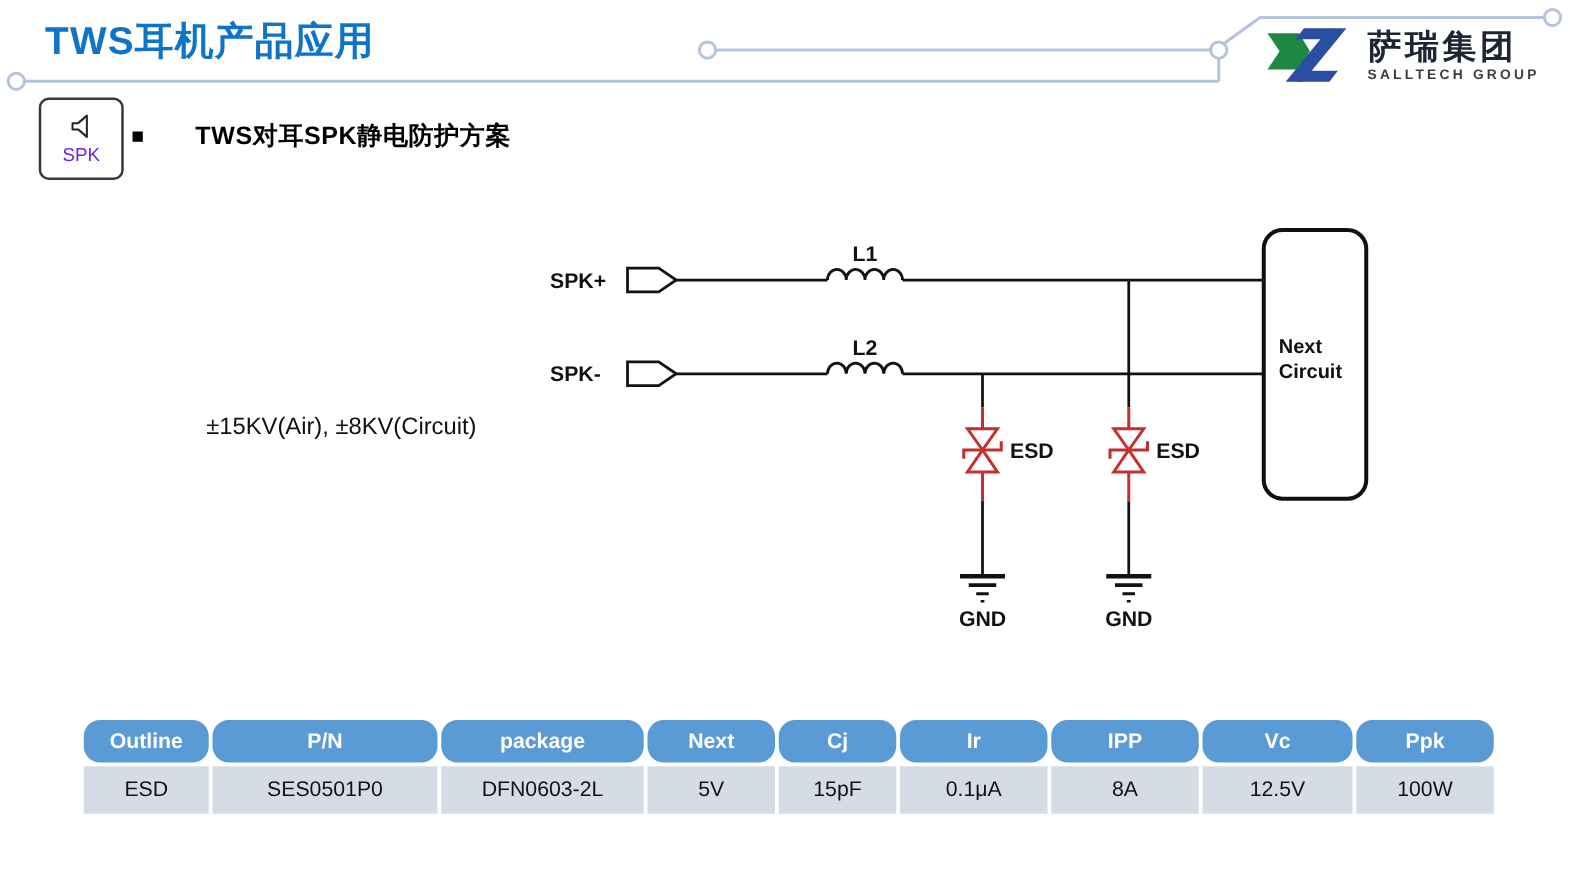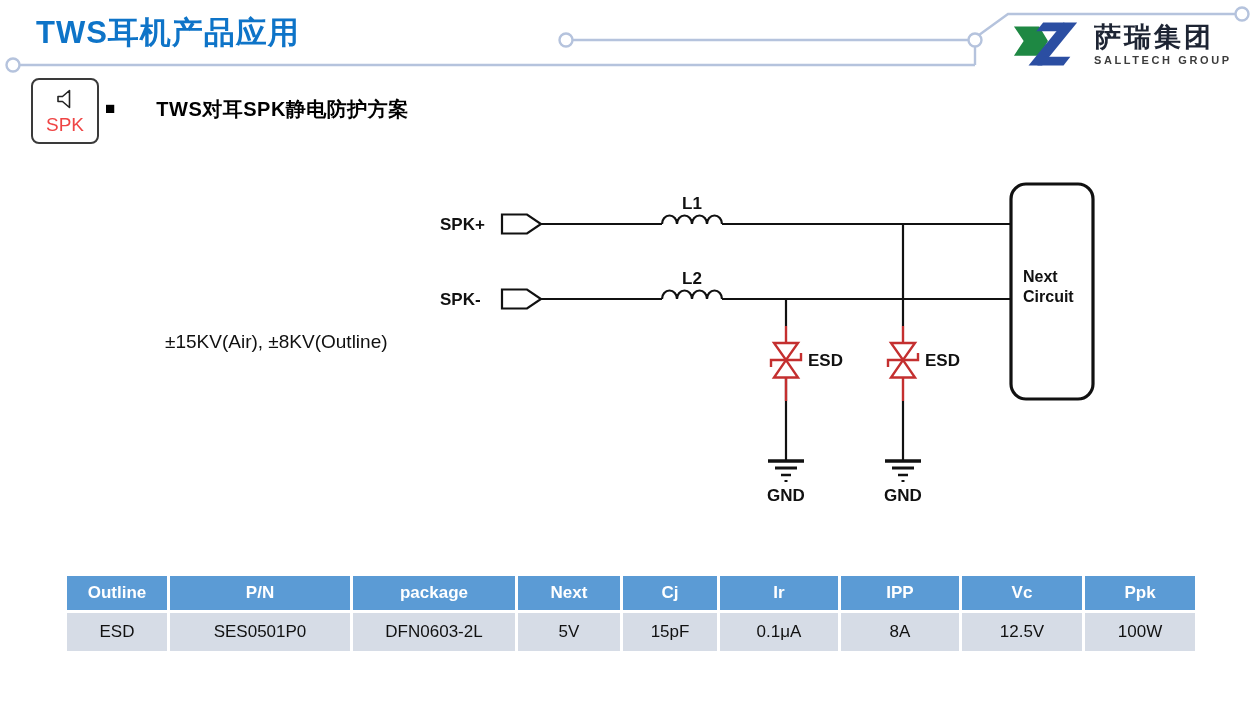--- a/index.html
+++ b/index.html
@@ -15,36 +15,36 @@
   .decor-svg{left:0;top:0;}
   .logo{left:1012px;top:20px;width:230px;height:52px;display:flex;align-items:flex-start;}
   .logo-mark{flex:0 0 auto;}
   .logo-text{margin-left:12px;padding-top:2px;}
   .logo-cn{font-size:27px;font-weight:bold;color:#1d2433;letter-spacing:3px;line-height:30px;white-space:nowrap;}
   .logo-en{font-size:11px;font-weight:bold;color:#3c3c3c;letter-spacing:2.6px;margin-top:2px;white-space:nowrap;}
   .chip{
     left:31px;top:78px;width:64px;height:62px;border:2px solid #3a3a3a;border-radius:8px;
     background:#fff;display:flex;flex-direction:column;align-items:center;justify-content:center;
   }
-  .chip-label{font-size:19px;color:#ef4444;margin-top:3px;}
+  .chip-label{font-size:15px;color:#6d28d9;margin-top:3px;}
   .section-heading{left:105px;top:96px;display:flex;align-items:center;white-space:nowrap;}
   .bullet{font-size:17px;color:#000;margin-right:13px;line-height:26px;}
   .heading-text{font-size:20px;font-weight:bold;color:#000;letter-spacing:0.5px;line-height:26px;margin-left:28px;}
   .iec-note{left:165px;top:330px;font-size:19px;line-height:24px;color:#101010;white-space:nowrap;}
   .circuit-svg{left:430px;top:170px;}
   .svg-label{font-family:"Liberation Sans", sans-serif;font-weight:bold;font-size:17px;fill:#111;}
   .svg-label-sm{font-family:"Liberation Sans", sans-serif;font-weight:bold;font-size:16px;fill:#111;}
   table.spec{
     left:64px;top:573px;border-collapse:separate;border-spacing:3px;table-layout:fixed;
   }
   table.spec td{
     text-align:center;vertical-align:middle;overflow:hidden;white-space:nowrap;
   }
   table.spec tr.hdr td{
-    background:#5b9bd5;color:#ffffff;font-weight:bold;font-size:17px;height:32px;
+    background:#5b9bd5;color:#ffffff;font-weight:bold;font-size:17px;height:32px;border-radius:13px;
   }
   table.spec tr.row td{
     background:#d6dce6;color:#111;font-size:17px;height:36px;
   }
 </style>
 </head>
 <body>
 
 <div class="slide">
 
@@ -84,21 +84,21 @@
     </svg>
     <div class="chip-label">SPK</div>
   </div>
 
   <div class="abs section-heading">
     <span class="bullet">■</span>
     <span class="heading-text">TWS对耳SPK静电防护方案</span>
   </div>
 
   <div class="abs iec-note">
-    <div>±15KV(Air), ±8KV(Outline)</div>
+    <div>±15KV(Air), ±8KV(Circuit)</div>
   </div>
 
   <svg class="abs circuit-svg" width="680" height="345" viewBox="0 0 680 345">
 
     <text class="svg-label" x="10" y="60">SPK+</text>
     <text class="svg-label" x="10" y="135">SPK-</text>
 
     <polygon points="72,44.5 97,44.5 111,54 97,63.5 72,63.5" fill="#ffffff" stroke="#111" stroke-width="2.2"></polygon>
     <polygon points="72,119.5 97,119.5 111,129 97,138.5 72,138.5" fill="#ffffff" stroke="#111" stroke-width="2.2"></polygon>
 

